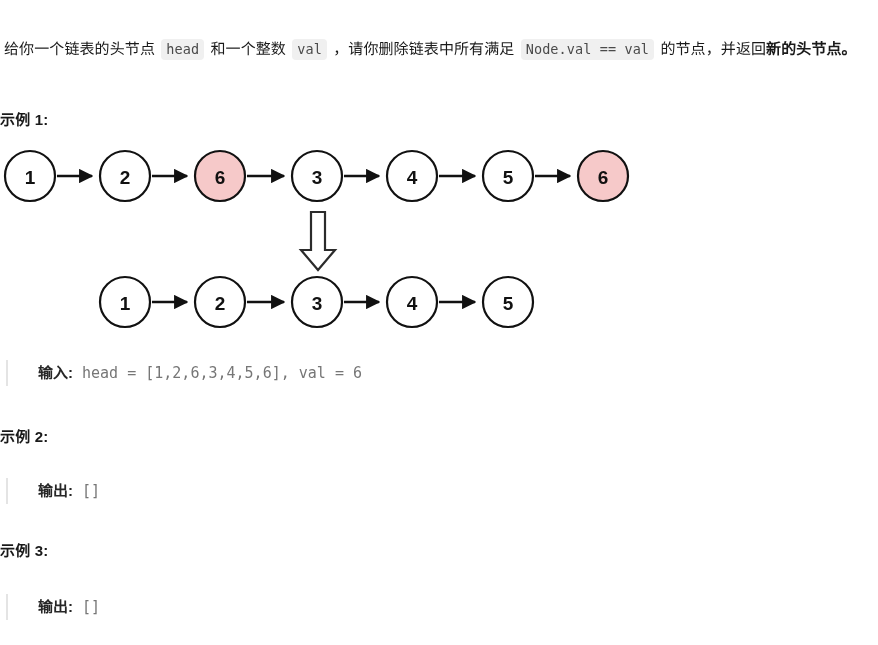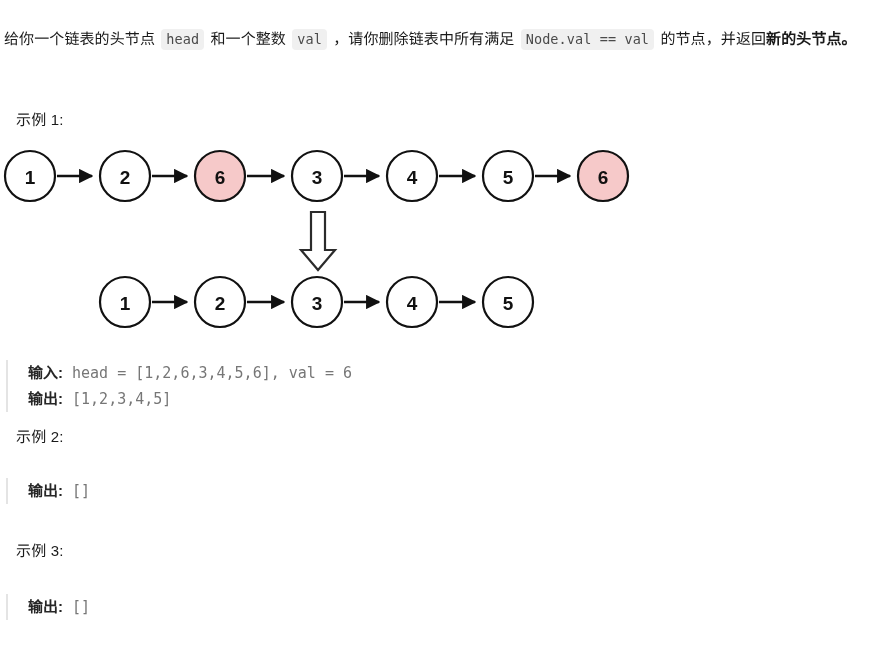--- a/index.html
+++ b/index.html
@@ -22,47 +22,47 @@
     width: 878px;
     height: 645px;
     padding: 0;
     box-sizing: border-box;
   }
 
   
   .intro {
     position: absolute;
     left: 4px;
-    top: 4px;
+    top: 24px;
     width: 870px;
     font-size: 15px;
-    line-height: 39px;
+    line-height: 20px;
     color: #1a1a1a;
     letter-spacing: 0.1px;
   }
   .intro .bold {
     font-weight: bold;
   }
   code.chip {
     font-family: "DejaVu Sans Mono", "Liberation Mono", monospace;
     font-size: 13.5px;
     background: #f0f0f0;
     color: #4a4a4a;
     border-radius: 4px;
     padding: 2px 5px 3px 5px;
     margin: 0 2px;
     white-space: pre;
   }
 
   
   .ex-title {
     position: absolute;
-    left: 16px;
+    left: 0;
     font-size: 15px;
-    font-weight: normal;
+    font-weight: bold;
     color: #1a1a1a;
     letter-spacing: 0.2px;
   }
   #ex1-title { top: 108px; }
   #ex2-title { top: 425px; }
   #ex3-title { top: 539px; }
 
   
   .ex-block {
     position: absolute;
@@ -76,21 +76,21 @@
     white-space: pre;
   }
   #ex1-block { top: 345px; }
   #ex2-block { top: 463px; }
   #ex3-block { top: 579px; }
   .ex-block .lbl {
     font-family: "Liberation Sans", "DejaVu Sans", sans-serif;
     font-weight: bold;
     color: #262626;
   }
-  .ex-line { display: block; }
+  .ex-line { display: block; margin-left: 10px; }
 
   
   .diagram {
     position: absolute;
     left: 0;
     top: 138px;
     width: 660px;
     height: 200px;
   }
   .diagram svg { display: block; }
@@ -206,21 +206,21 @@
           <text class="node-label" x="412" y="165">4</text>
         </g>
         <g>
           <circle class="node-circle" cx="508" cy="164" r="25"></circle>
           <text class="node-label" x="508" y="165">5</text>
         </g>
       </g>
     </svg>
   </div>
 
-  <pre class="ex-block" id="ex1-block"><span class="ex-line"><span class="lbl">输入:</span><span> head = [1,2,6,3,4,5,6], val = 6</span></span><span class="ex-line"><span class="lbl">输出:</span><span> [1,2,3,4,5]</span></span></pre>
+  <pre class="ex-block" id="ex1-block"><span class="ex-line"><span class="lbl">输入:</span><span> head = [1,2,6,3,4,5,6], val = 6</span></span></pre>
 
   <div class="ex-title" id="ex2-title">示例 2:</div>
   <pre class="ex-block" id="ex2-block"><span class="ex-line"><span class="lbl">输出:</span><span> []</span></span></pre>
 
   <div class="ex-title" id="ex3-title">示例 3:</div>
   <pre class="ex-block" id="ex3-block"><span class="ex-line"><span class="lbl">输出:</span><span> []</span></span></pre>
 
 </div>
 
 </body></html>

